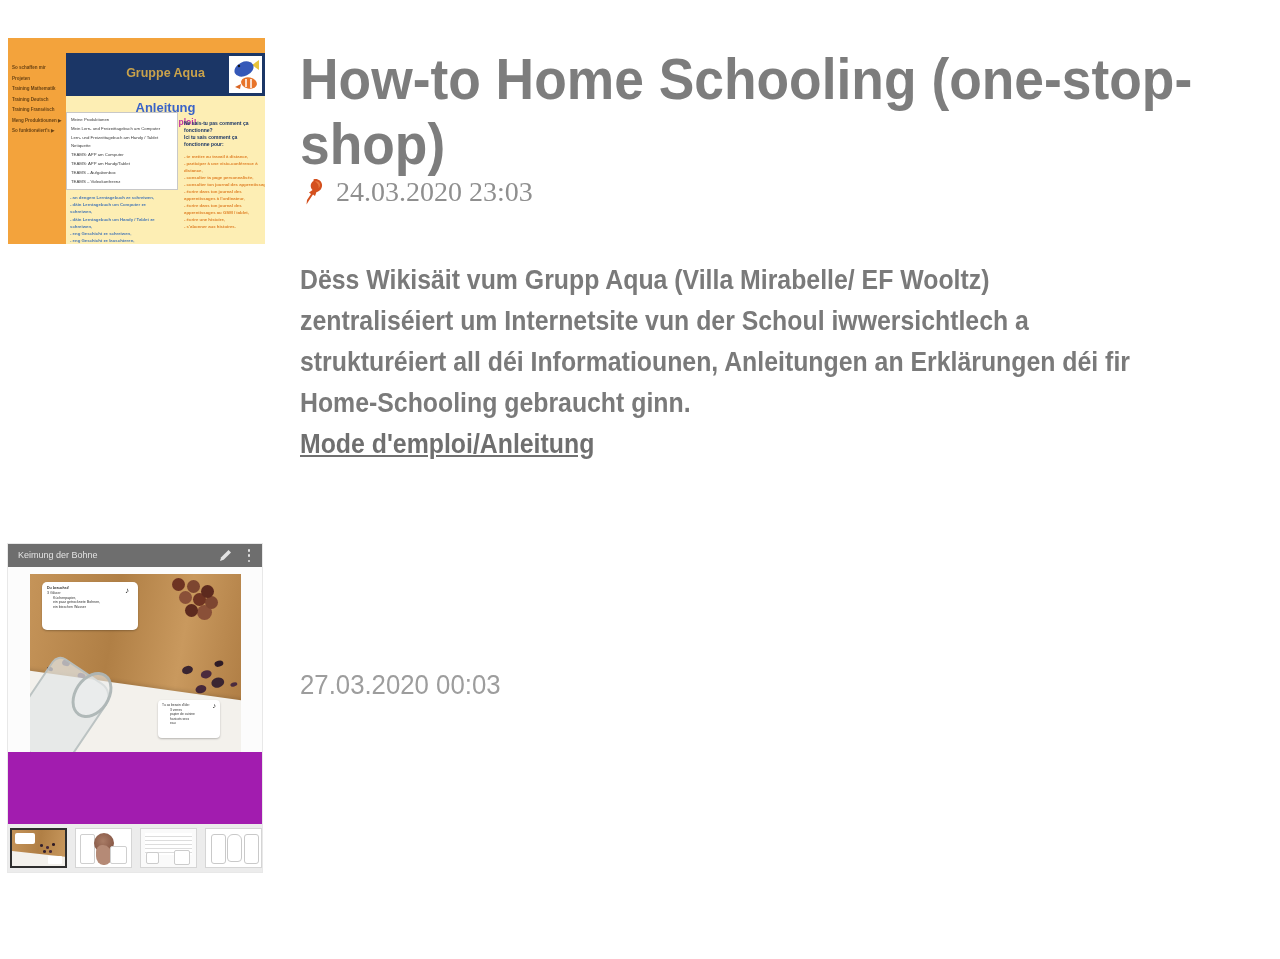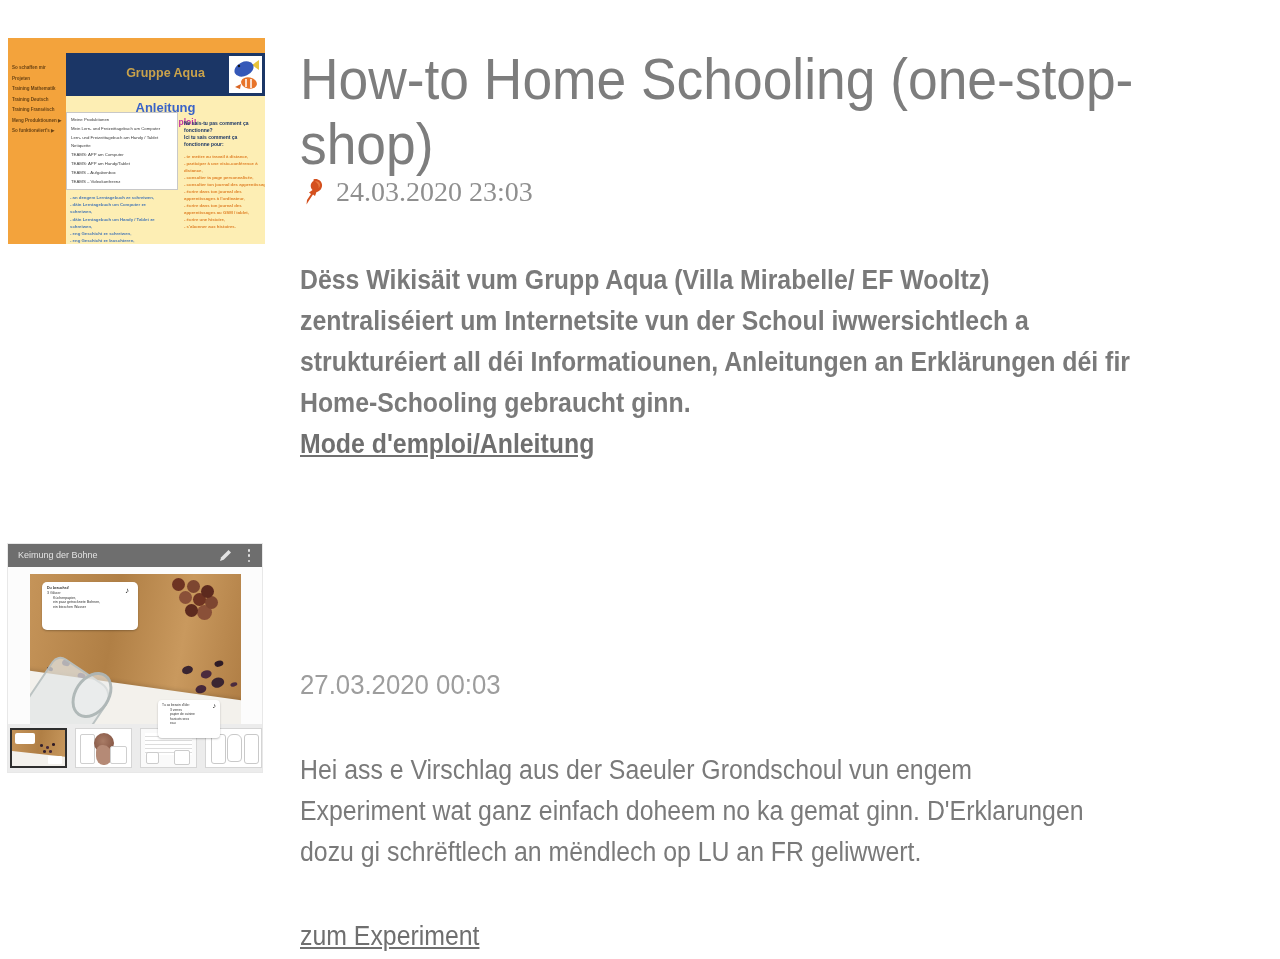--- a/index.html
+++ b/index.html
@@ -33,21 +33,21 @@
           border:1px solid #c8c8c8;box-sizing:border-box;padding:3px 4px;z-index:2;}
   .w-drop-item{font-size:4.3px;line-height:8.8px;color:#3a3a3a;white-space:nowrap;overflow:hidden;}
   .w-right{position:absolute;left:118px;top:24px;width:78px;}
   .w-intro-item{font-size:5px;line-height:7px;font-weight:bold;color:#1b3666;white-space:nowrap;}
   .w-orange-list{margin-top:5px;}
   .w-orange-item{font-size:4.3px;line-height:7px;color:#e0832a;font-weight:600;white-space:nowrap;}
   .w-blue-list{position:absolute;left:4px;top:98px;width:110px;}
   .w-blue-item{font-size:4.3px;line-height:7.2px;color:#4a7ab5;font-weight:600;white-space:nowrap;}
 
   
-  .slides-thumb{position:absolute;left:8px;top:520px;width:254px;height:228px;background:#ec4899;
+  .slides-thumb{position:absolute;left:8px;top:520px;width:254px;height:328px;background:#a21caf;
                 overflow:hidden;cursor:pointer;box-shadow:0 0 0 1px #e8e8e8;}
   .s-bar{position:absolute;left:0;top:0;right:0;height:23px;background:#6e6e6e;}
   .s-bar-title{font-size:9px;line-height:23px;color:#e3e3e3;padding-left:10px;}
   .s-pencil{position:absolute;right:30px;top:5px;width:13px;height:13px;}
   .s-kebab{position:absolute;right:11px;top:5px;width:4px;height:13px;display:flex;flex-direction:column;
            justify-content:space-between;align-items:center;}
   .s-kebab i{width:2.5px;height:2.5px;border-radius:50%;background:#e3e3e3;}
   .s-slide{position:absolute;left:0;top:23px;right:0;height:185px;background:#fcfcfc;}
   .s-photo{position:absolute;left:22px;top:7px;width:211px;height:178px;overflow:hidden;
            background:linear-gradient(100deg,#c59459,#b07f45 38%,#c9995e 68%,#ad7b42);}
@@ -172,21 +172,21 @@
           <div class="w-blue-item">- däin Lerntagebuch um Computer ze</div>
           <div class="w-blue-item">  schreiwen,</div>
           <div class="w-blue-item">- däin Lerntagebuch um Handy / Tablet ze</div>
           <div class="w-blue-item">  schreiwen,</div>
           <div class="w-blue-item">- eng Geschicht ze schreiwen,</div>
           <div class="w-blue-item">- eng Geschicht ze lauschteren,</div>
         </div>
     </div>
   </div>
 
-  <div class="post-title" style="top:22px;">
+  <div class="post-title" style="top:22px;font-weight:bold;">
       <div class="cond">How-to Home Schooling (one-stop-</div>
       <div class="cond">shop)</div>
     </div>
 
   <div class="date-row" style="top:152px;">
     <svg class="pin" viewBox="0 0 24 28">
       <path fill="#d4501e" d="M13.5 1.5 c3.5-1.5 8 1 8.5 5 .5 3.5-2 7-5.5 7.5l-1.5 4-2-1.5-4 6-2.5 4 .5-4.5 4-6-2-1.5 3.5-2.5c-2.5-2.5-2.5-7 1-9z"></path>
       <path fill="#e8793f" d="M15 3.5c2-.8 4.5.5 5 2.8.3 1.5-.3 3-1.4 3.9.6-2.4-.8-5.3-3.6-6.7z"></path>
     </svg>
     <span class="date-serif">24.03.2020 23:03</span>
@@ -268,22 +268,14 @@
           <div class="mjar j3"></div>
       </div>
     </div>
   </div>
 
 
   <div class="date-row" style="top:645px;justify-content:center;">
     <span class="date-sans cond">27.03.2020 00:03</span>
   </div>
 
-  <div class="post-body" style="top:726px;">
-    <div>
-        <div class="cond">Hei ass e Virschlag aus der Saeuler Grondschoul vun engem</div>
-        <div class="cond">Experiment wat ganz einfach doheem no ka gemat ginn. D'Erklarungen</div>
-        <div class="cond">dozu gi schrëftlech an mëndlech op LU an FR geliwwert.</div>
-      </div>
-    <a class="post-link cond" style="margin-top:43px;">zum Experiment</a>
-  </div>
 
 </div>
 
 </body></html>

